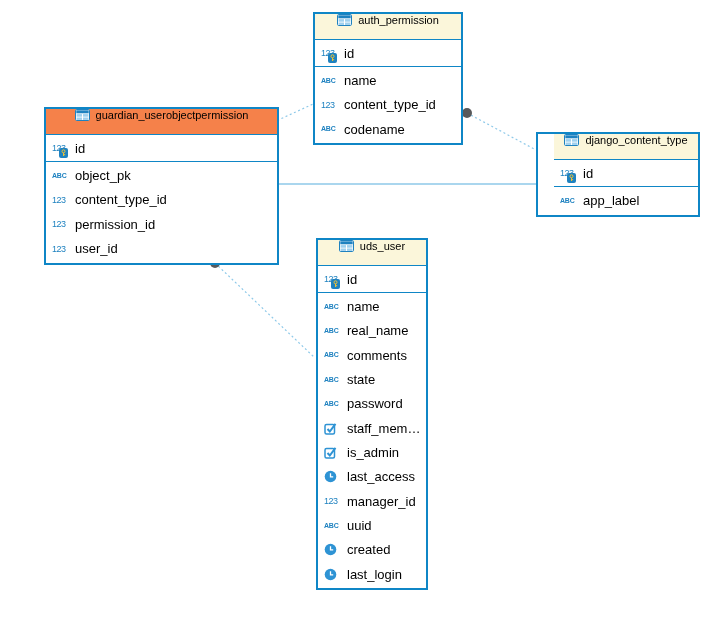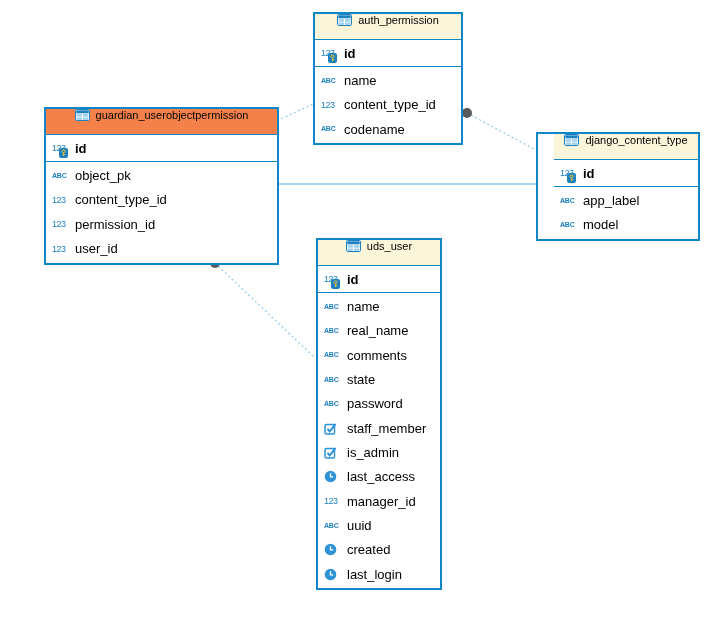--- a/index.html
+++ b/index.html
@@ -28,21 +28,21 @@
   }
   .entity-header{
     height:25px;display:flex;align-items:flex-start;justify-content:center;
     gap:6px;background:var(--header-bg);
     border-bottom:1px solid var(--border);
     font-size:11px;white-space:nowrap;overflow:hidden;
     padding:0 4px;
   }
   .entity.highlight .entity-header{background:var(--header-hl);}
   .pk-section{border-bottom:1px solid var(--border);padding:1px 0;}
-  .pk-row .col-name{font-weight:bold;}
+  .pk-row .col-name{font-weight:normal;}
   .field-row{
     height:24.35px;display:flex;align-items:center;gap:5px;
     padding-left:6px;white-space:nowrap;overflow:hidden;
   }
   .body-section{padding:1px 0 2px 0;}
   .icon-cell{
     width:18px;flex:0 0 18px;display:flex;align-items:center;
     justify-content:flex-start;position:relative;height:16px;
   }
   .glyph-text{
@@ -200,29 +200,23 @@
           <span class="col-name">id</span>
         </div>
       </div>
       <div class="body-section">
         <div class="field-row">
           <span class="icon-cell">
             <span class="glyph-text">ABC</span>
           </span>
           <span class="col-name">app_label</span>
         </div>
-        <div class="field-row">
-          <span class="icon-cell">
-            <span class="glyph-text">ABC</span>
-          </span>
-          <span class="col-name">model</span>
-        </div>
       </div>
     </div>
-    <div class="entity" style="left: 316px; top: 238px; width: 126px;">
+    <div class="entity" style="left: 316px; top: 238px; width: 112px;">
       <div class="entity-header">
         <span class="table-icon-wrap">
           <svg width="15" height="12" viewBox="0 0 15 12">
             <rect x="0.5" y="0.5" width="14" height="11" rx="1.2" fill="#ffffff" stroke="#1f82c0"></rect>
             <rect x="1.3" y="1.3" width="12.4" height="3" fill="#1f82c0"></rect>
             <rect x="1.6" y="5.1" width="5.4" height="2.6" fill="#9fd0ee"></rect>
             <rect x="8" y="5.1" width="5.4" height="2.6" fill="#9fd0ee"></rect>
             <rect x="1.6" y="8.5" width="5.4" height="2.4" fill="#9fd0ee"></rect>
             <rect x="8" y="8.5" width="5.4" height="2.4" fill="#9fd0ee"></rect>
           </svg>

